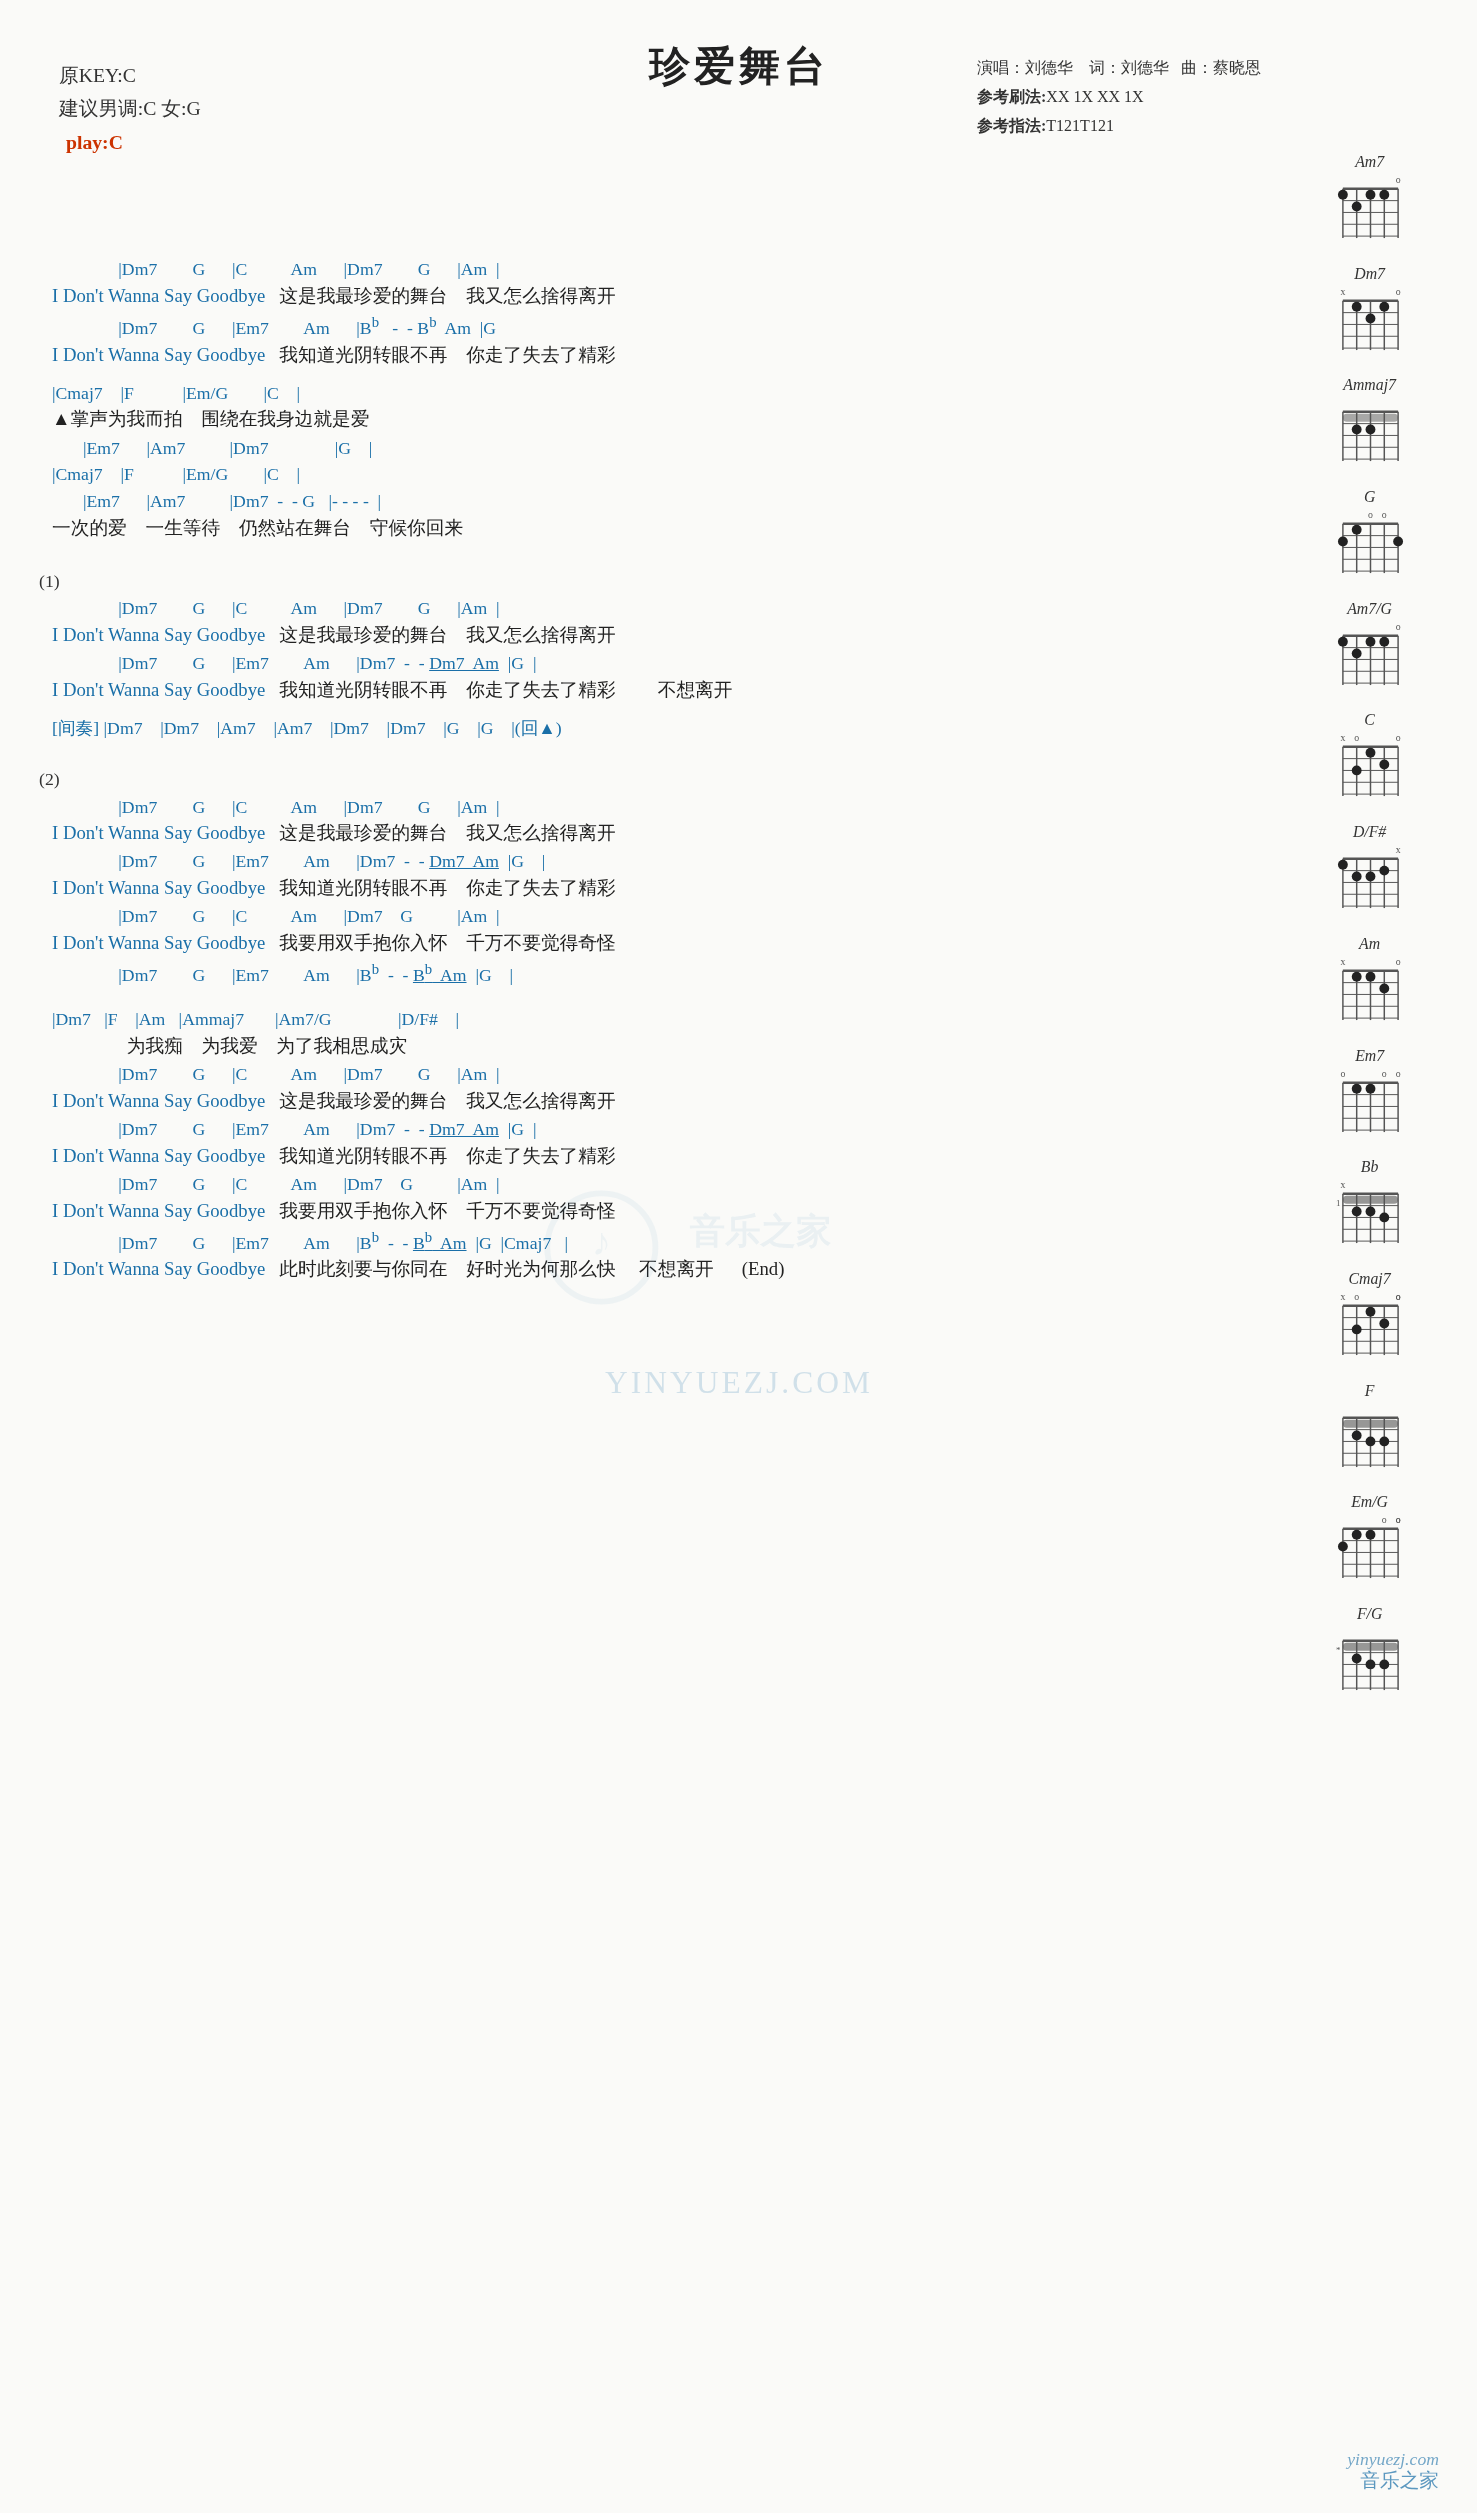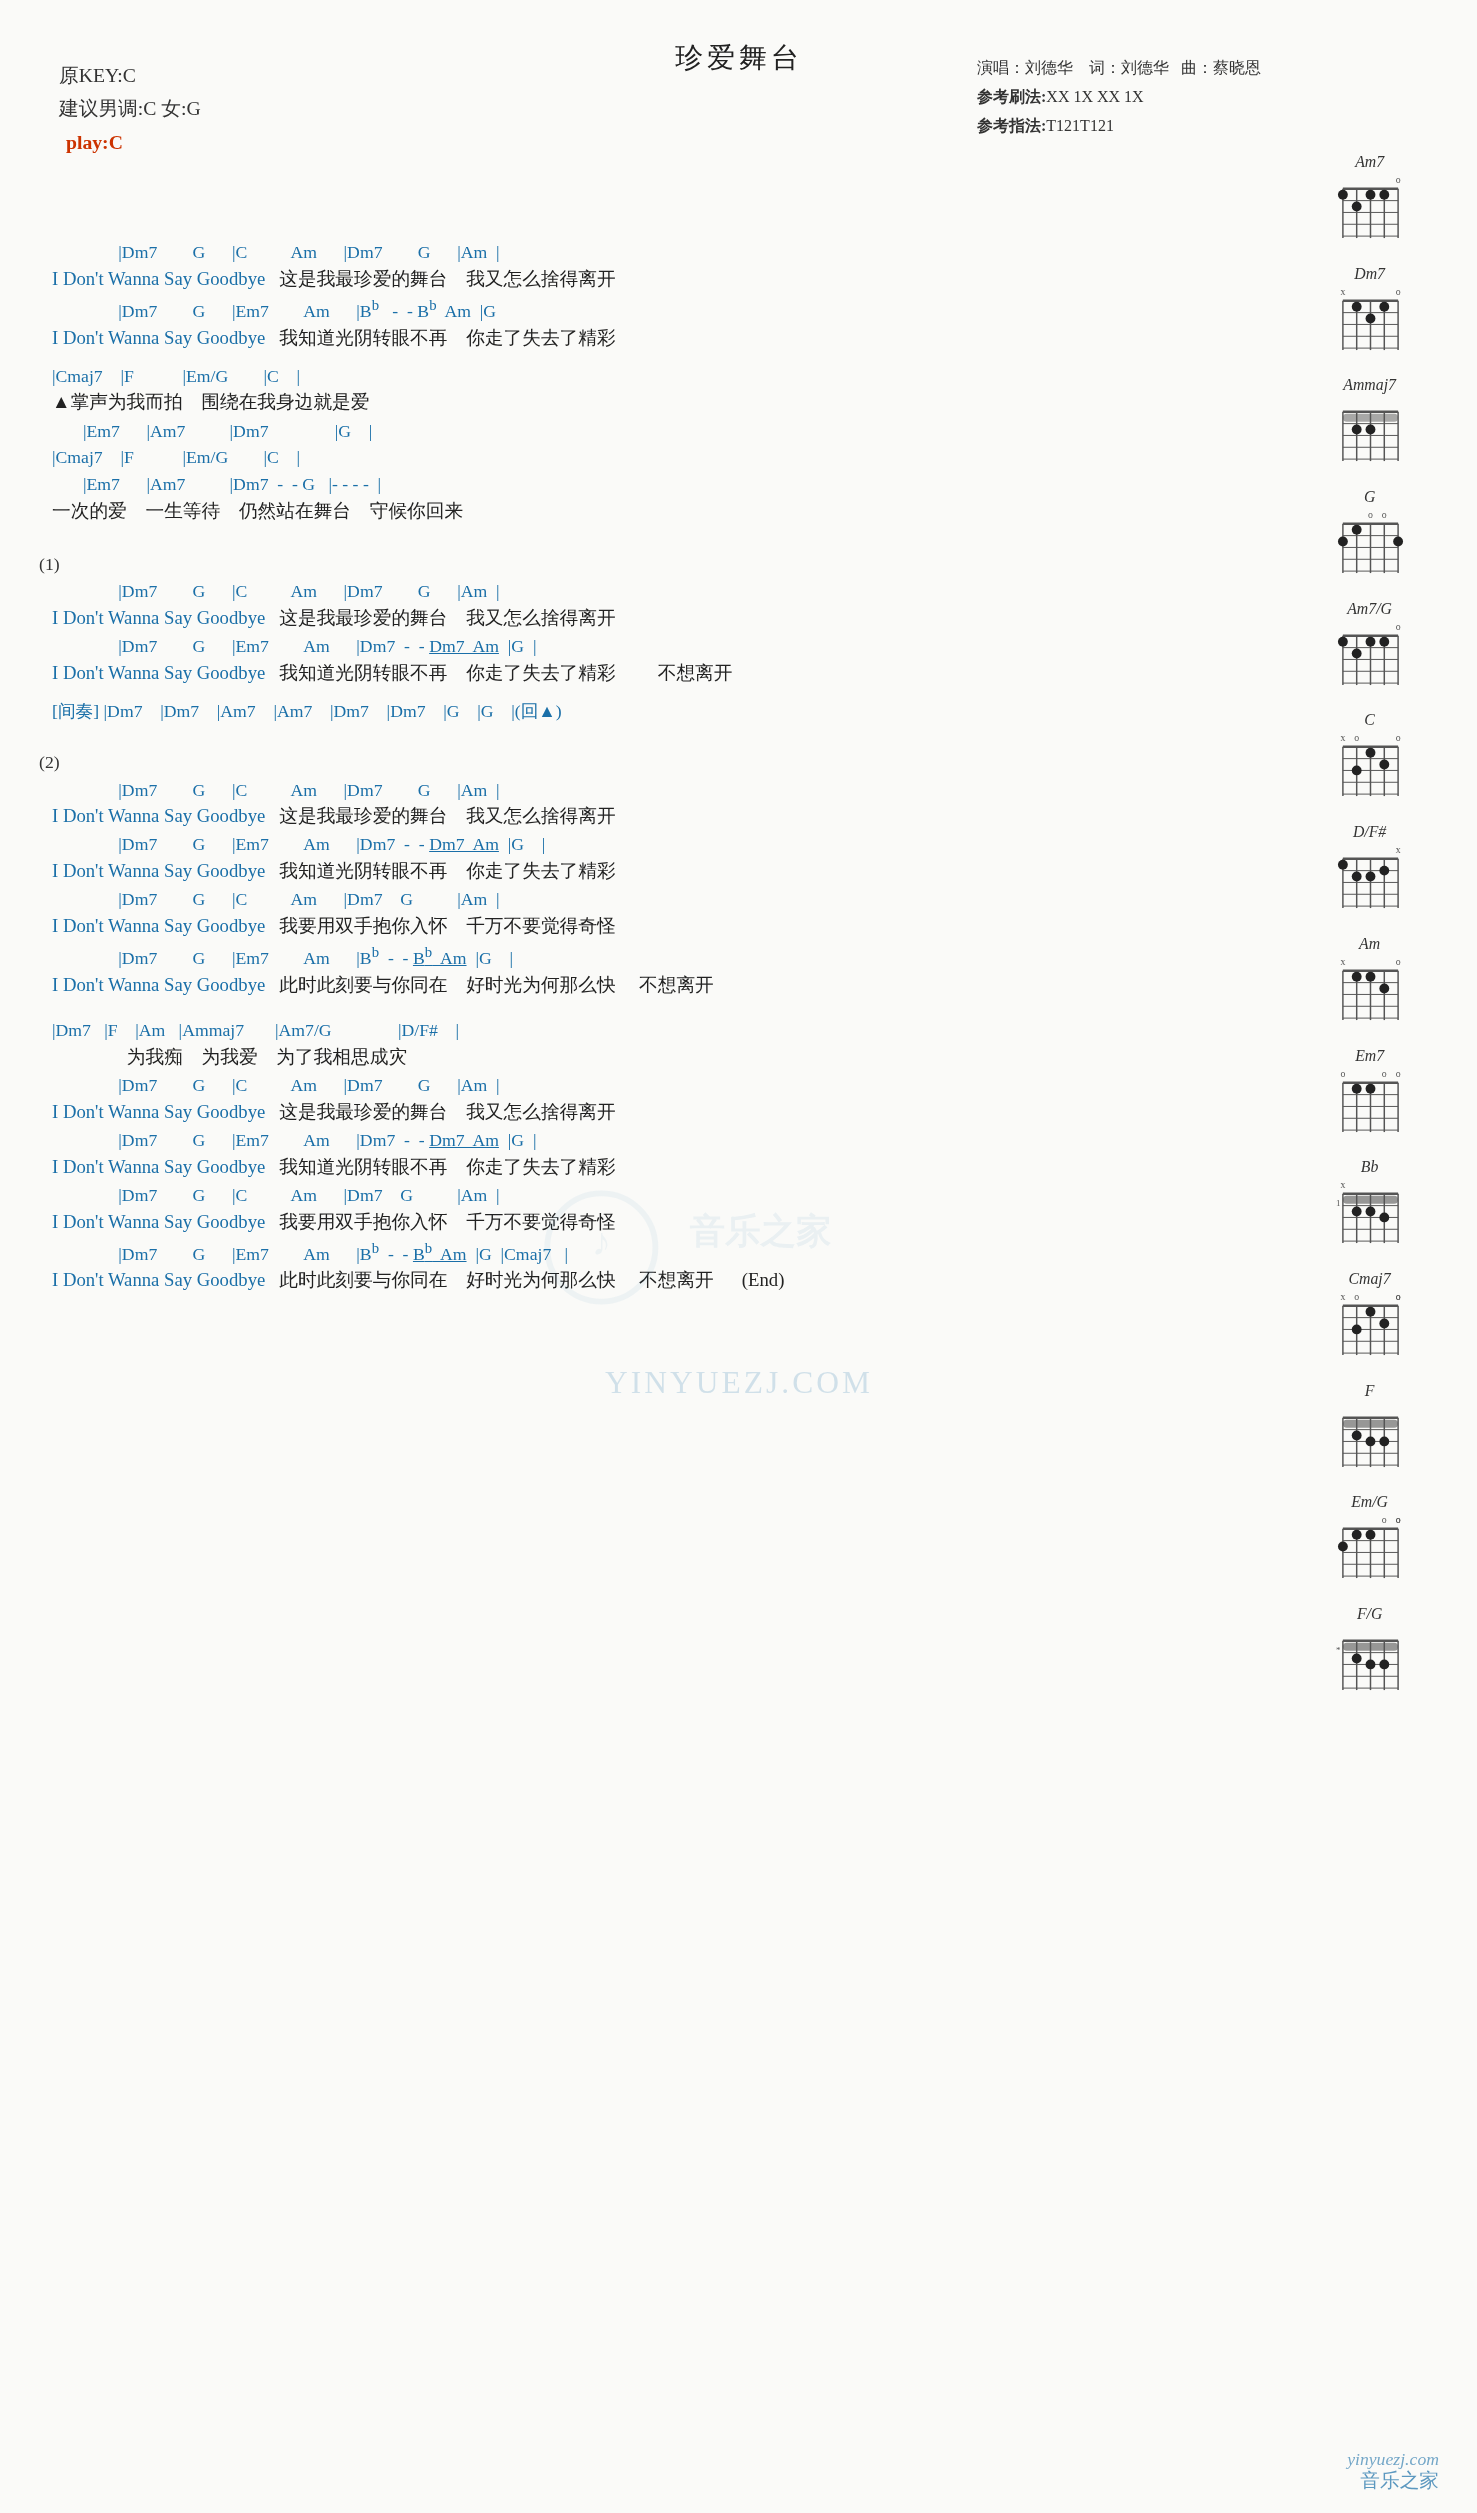--- a/index.html
+++ b/index.html
@@ -13,22 +13,22 @@
     }
     .page {
       background: #fafaf8;
       width: 1478px;
       min-height: 2514px;
       padding: 19.7px 0;
       position: relative;
     }
     .title {
       text-align: center;
-      font-size: 28px;
-      font-weight: normal;
+      font-size: 41px;
+      font-weight: bold;
       color: #222;
       padding: 19.7px 0 9.9px;
       letter-spacing: 3.9px;
     }
     .meta-left {
       position: absolute;
       left: 59px;
       top: 59px;
       font-size: 19.7px;
       color: #333;
@@ -530,21 +530,20 @@
     <div class="row">
       <div class="chord-line">               |Dm7        G      |Em7        Am      |Dm7  -  - <span style="text-decoration:underline">Dm7  Am</span>  |G    |</div>
       <div class="lyric-line"><span style="color:#1a6fa8">I Don't Wanna Say Goodbye</span>   我知道光阴转眼不再    你走了失去了精彩</div>
     </div>
     <div class="row">
       <div class="chord-line">               |Dm7        G      |C          Am      |Dm7    G          |Am  |</div>
       <div class="lyric-line"><span style="color:#1a6fa8">I Don't Wanna Say Goodbye</span>   我要用双手抱你入怀    千万不要觉得奇怪</div>
     </div>
     <div class="row">
       <div class="chord-line">               |Dm7        G      |Em7        Am      |B<sup>b</sup>  -  - <span style="text-decoration:underline">B<sup>b</sup>  Am</span>  |G    |</div>
-      <div class="lyric-line"><span style="color:#1a6fa8">I Don't Wanna Say Goodbye</span>   此时此刻要与你同在    好时光为何那么快     不想离开</div>
     </div>
 
     <div class="spacer-lg"></div>
 
     <div class="row">
       <div class="chord-line">|Dm7   |F    |Am   |Ammaj7       |Am7/G               |D/F#    |</div>
       <div class="lyric-line">                为我痴    为我爱    为了我相思成灾</div>
     </div>
     <div class="row">
       <div class="chord-line">               |Dm7        G      |C          Am      |Dm7        G      |Am  |</div>

